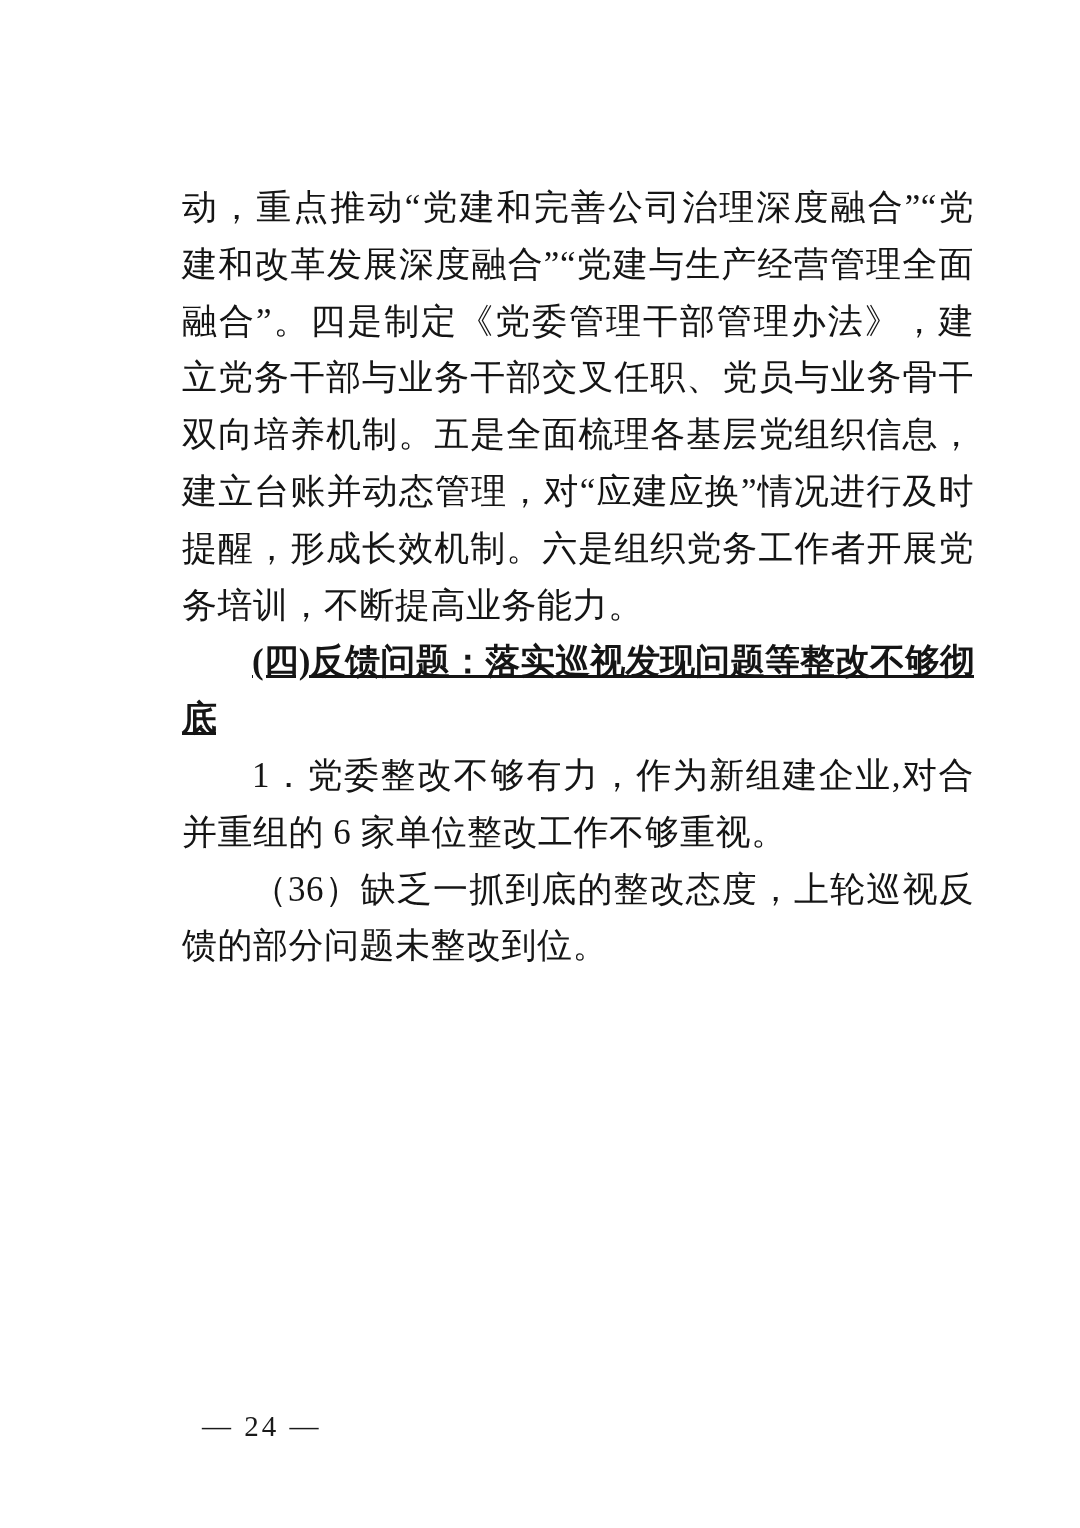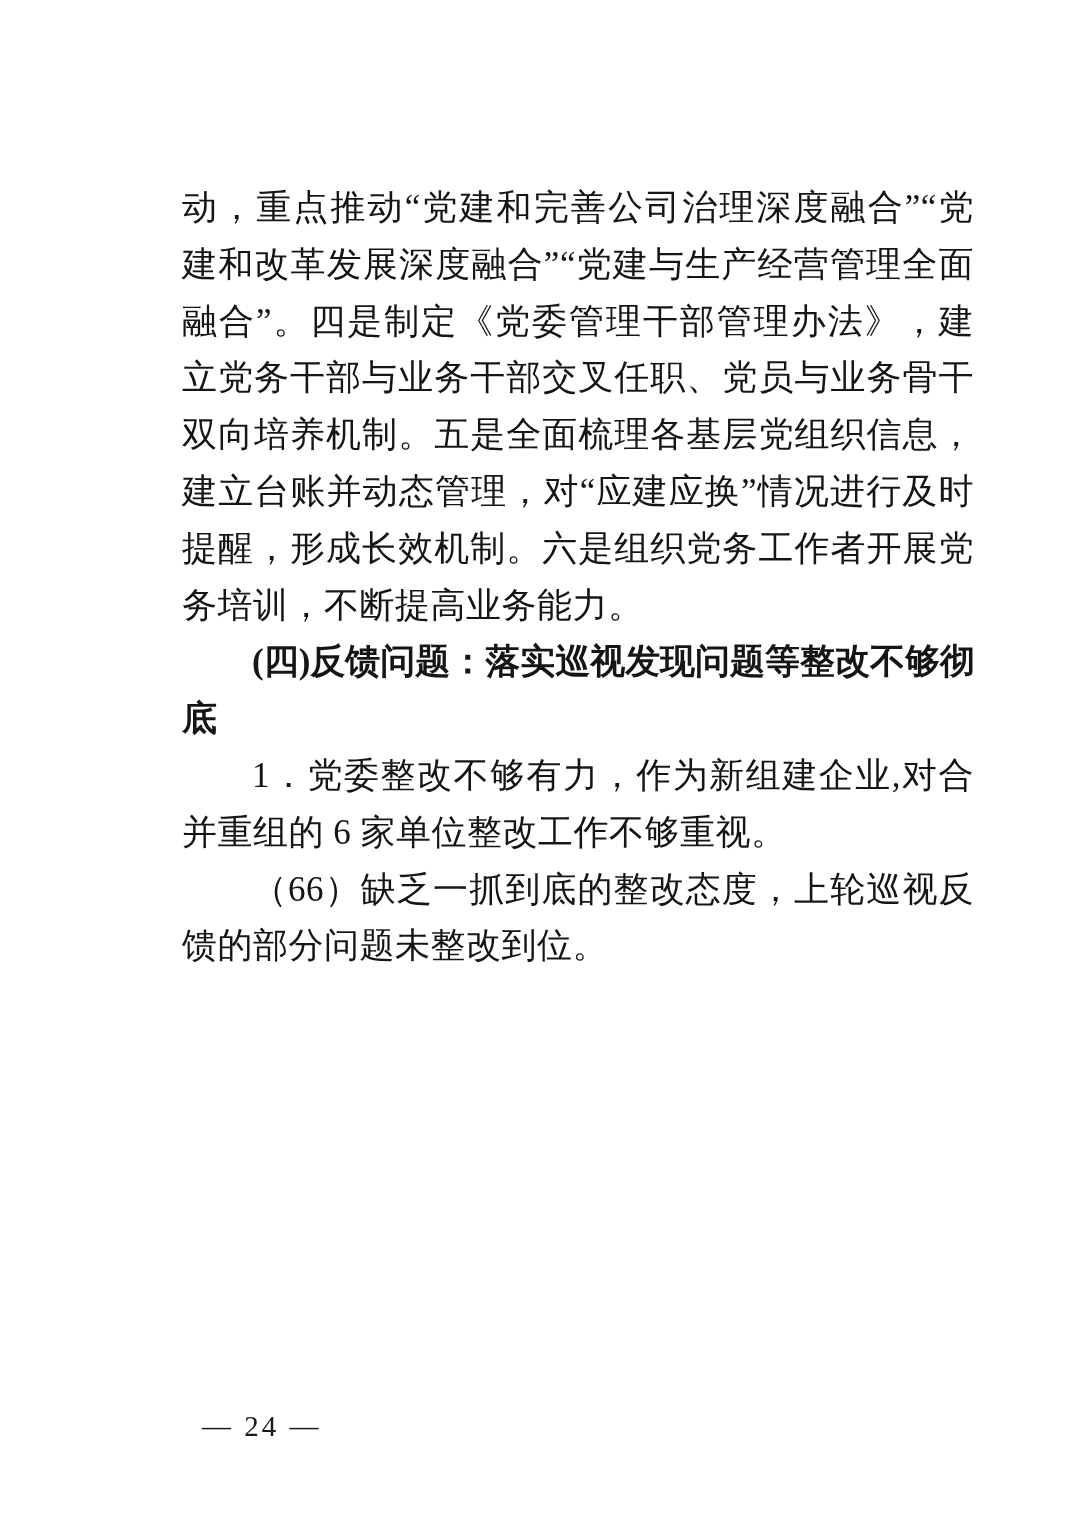--- a/index.html
+++ b/index.html
@@ -31,36 +31,37 @@
     text-align: justify;
     text-justify: inter-character;
     letter-spacing: 0.5px;
   }
   .text-block p.indent {
     text-indent: 2em;
   }
   .text-block p.heading {
     font-weight: 700;
     letter-spacing: -1px;
+    text-decoration: underline;
   }
   .page-number {
     position: absolute;
     left: 168px;
     top: 1410px;
     font-size: 29px;
     letter-spacing: 3px;
     color: #1a1a1a;
     white-space: nowrap;
   }
 </style>
 </head>
 <body>
 
 <div class="page">
   <div class="text-block">
     <p>动，重点推动“党建和完善公司治理深度融合”“党建和改革发展深度融合”“党建与生产经营管理全面融合”。四是制定《党委管理干部管理办法》，建立党务干部与业务干部交叉任职、党员与业务骨干双向培养机制。五是全面梳理各基层党组织信息，建立台账并动态管理，对“应建应换”情况进行及时提醒，形成长效机制。六是组织党务工作者开展党务培训，不断提高业务能力。</p>
     <p class="indent heading">(四)反馈问题：落实巡视发现问题等整改不够彻底</p>
     <p class="indent">1．党委整改不够有力，作为新组建企业,对合并重组的 6 家单位整改工作不够重视。</p>
-    <p class="indent">（66）缺乏一抓到底的整改态度，上轮巡视反馈的部分问题未整改到位。</p>
+    <p class="indent">（36）缺乏一抓到底的整改态度，上轮巡视反馈的部分问题未整改到位。</p>
   </div>
 
   <div class="page-number">— 24 —</div>
 </div>
 
 </body></html>

